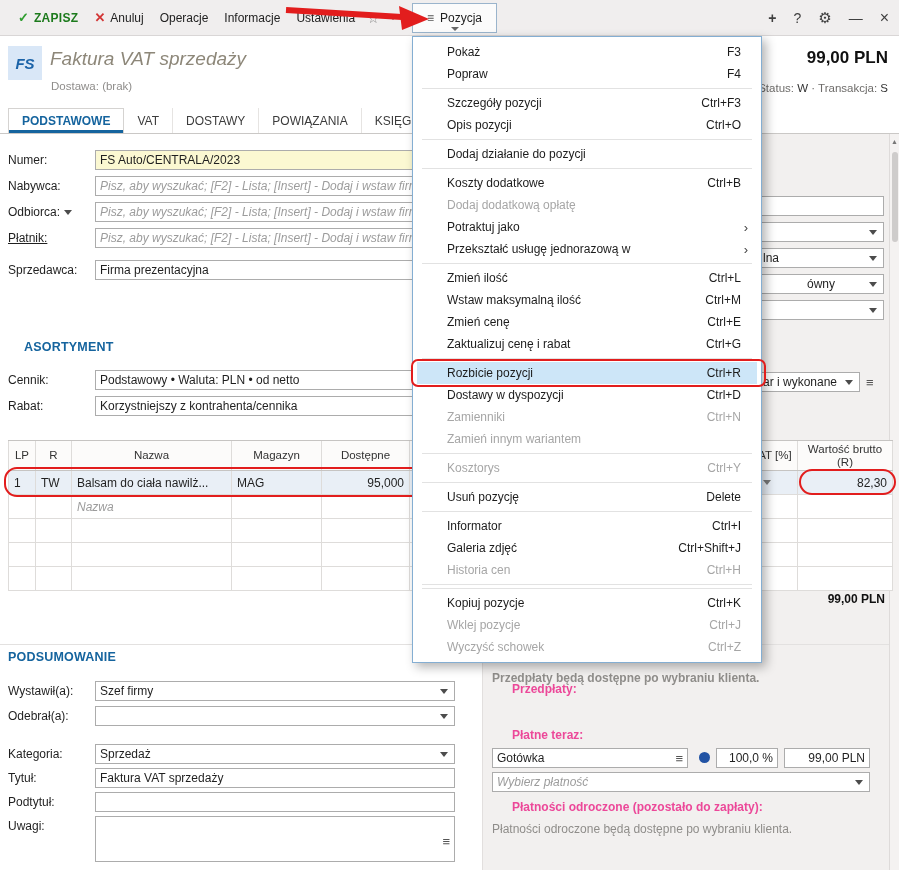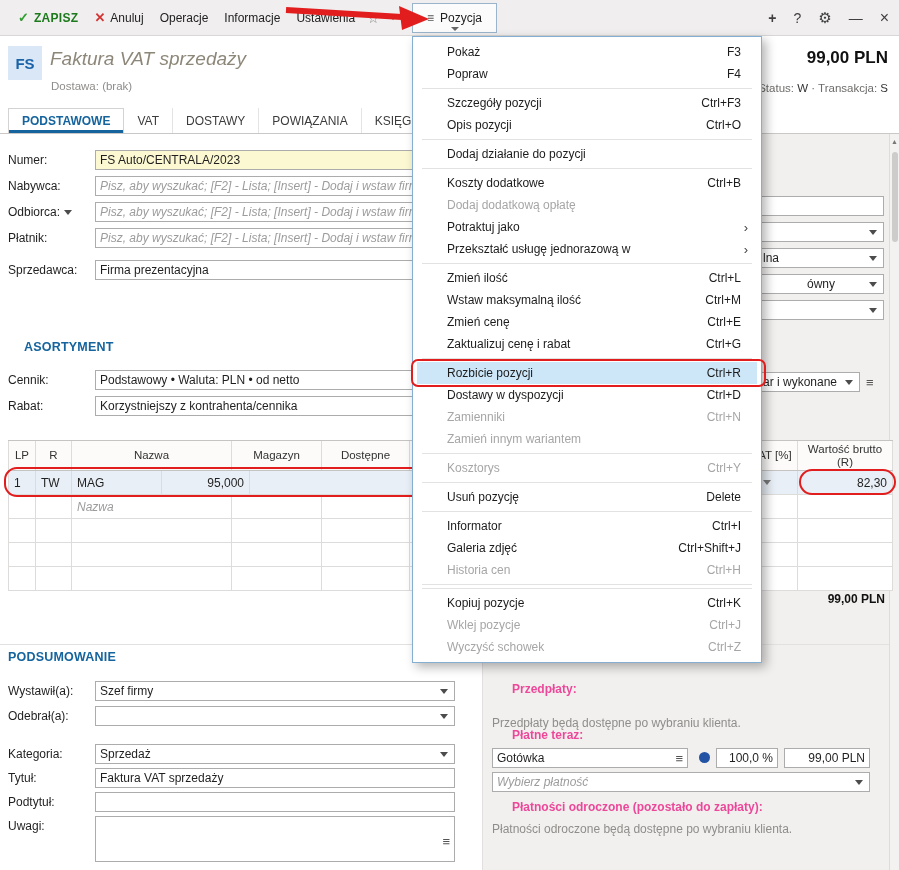--- a/index.html
+++ b/index.html
@@ -16,21 +16,21 @@
   .star { color:#8a8a8a; font-size:14px; }
   .pozycja { position:absolute; left:412px; top:3px; height:30px; display:flex; align-items:center; gap:6px;
              padding:0 14px; background:#fbfbfb; border:1px solid #9ab4cc; }
   .under-caret { position:absolute; left:50%; bottom:1px; margin-left:-4px; width:0; height:0;
                  border-left:4px solid transparent; border-right:4px solid transparent; border-top:4px solid #666; }
   .right-icons { margin-left:auto; display:flex; gap:17px; align-items:center; color:#3f3f3f; font-size:14px; }
   .right-icons span { cursor:default; }
 
   
   .badge { position:absolute; left:8px; top:46px; width:34px; height:34px; background:#d9e7f7; color:#1b63a8;
-           font-weight:bold; font-size:15px; display:flex; align-items:center; justify-content:center; }
+           font-weight:bold; font-size:15px; display:flex; align-items:center; justify-content:center;font-style:italic; }
   .doc-title { position:absolute; left:50px; top:48px; font-size:19px; font-style:italic; color:#8d8779; }
   .doc-sub { position:absolute; left:51px; top:80px; font-size:11.5px; color:#8f8d8b; }
   .amount { position:absolute; right:11px; top:48px; font-size:17px; font-weight:bold; color:#111; }
   .statusline { position:absolute; right:11px; top:82px; font-size:11.5px; color:#6e6c6a; white-space:nowrap; }
   .statusline .sv { color:#333; }
 
   
   .tabs { position:absolute; left:0; top:108px; width:899px; height:26px; background:#fff;
           border-bottom:1px solid #cac8c6; display:flex; padding-left:8px; }
   .tab { display:flex; align-items:center; padding:0 13px; font-size:12px; color:#3c3c3c;
@@ -174,21 +174,21 @@
     <span class="ph">Pisz, aby wyszukać; [F2] - Lista; [Insert] - Dodaj i wstaw firmę</span>
   </div>
 
   <div class="lbl" style="left:8px; top:205px;">
     <span>Odbiorca:</span><span class="tri-i"></span>
   </div>
   <div class="fld" style="left:95px; top:202px; width:360px;">
     <span class="ph">Pisz, aby wyszukać; [F2] - Lista; [Insert] - Dodaj i wstaw firmę</span>
   </div>
 
-  <div class="lbl" style="left:8px; top:231px;">Płatnik:</div>
+  <div class="lbl" style="left:8px; top:231px;text-decoration:underline;">Płatnik:</div>
   <div class="fld" style="left:95px; top:228px; width:360px;">
     <span class="ph">Pisz, aby wyszukać; [F2] - Lista; [Insert] - Dodaj i wstaw firmę</span>
   </div>
 
   <div class="lbl" style="left:8px; top:263px;">Sprzedawca:</div>
   <div class="fld" style="left:95px; top:260px; width:360px;">
     <span>Firma prezentacyjna</span>
   </div>
 
   <div class="sect" style="left:24px; top:340px;text-align:right;">ASORTYMENT</div>
@@ -231,20 +231,21 @@
       <div class="tc c-nazwa">Nazwa</div>
       <div class="tc c-mag">Magazyn</div>
       <div class="tc c-dost">Dostępne</div>
       <div class="tc c-sp"></div>
       <div class="tc c-vat">VAT [%]</div>
       <div class="tc c-wart">Wartość brutto (R)</div>
     </div>
     <div class="trow row-sel">
       <div class="tc c-lp">1</div>
       <div class="tc c-r">TW</div>
+      <div class="tc c-nazwa">Balsam do ciała nawilż...</div>
       <div class="tc c-mag">MAG</div>
       <div class="tc c-dost">95,000</div>
       <div class="tc c-sp"></div>
       <div class="tc c-vat">
           <span class="cell-caret"></span>
         </div>
       <div class="tc c-wart">82,30</div>
     </div>
     <div class="trow">
       <div class="tc c-lp"></div>
@@ -317,21 +318,21 @@
 
   <div class="lbl" style="left:8px; top:795px;">Podtytuł:</div>
   <div class="fld" style="left:95px; top:792px; width:360px;"></div>
 
   <div class="lbl" style="left:8px; top:819px;">Uwagi:</div>
   <div class="fld" style="left:95px; top:816px; width:360px; height:46px;">
     <span class="hamb" style="top:16px;">≡</span>
   </div>
 
   <div class="lbl bold" style="left:492px; top:682px;">Przedpłaty:</div>
-  <div class="note" style="left:492px; top:716px;">Przedpłaty będą dostępne po wybraniu klienta.</div>
+  <div class="note" style="left:492px; top:671px;font-weight:bold;">Przedpłaty będą dostępne po wybraniu klienta.</div>
   <div class="lbl bold" style="left:492px; top:728px;">Płatne teraz:</div>
 
   <div class="fld" style="left:492px; top:748px; width:196px;">
     <span>Gotówka</span>
     <span class="hamb">≡</span>
   </div>
   <span class="dot" style="left:699px; top:752px;"></span>
   <div class="fld ralign" style="left:716px; top:748px; width:62px;">
     <span>100,0 %</span>
   </div>

